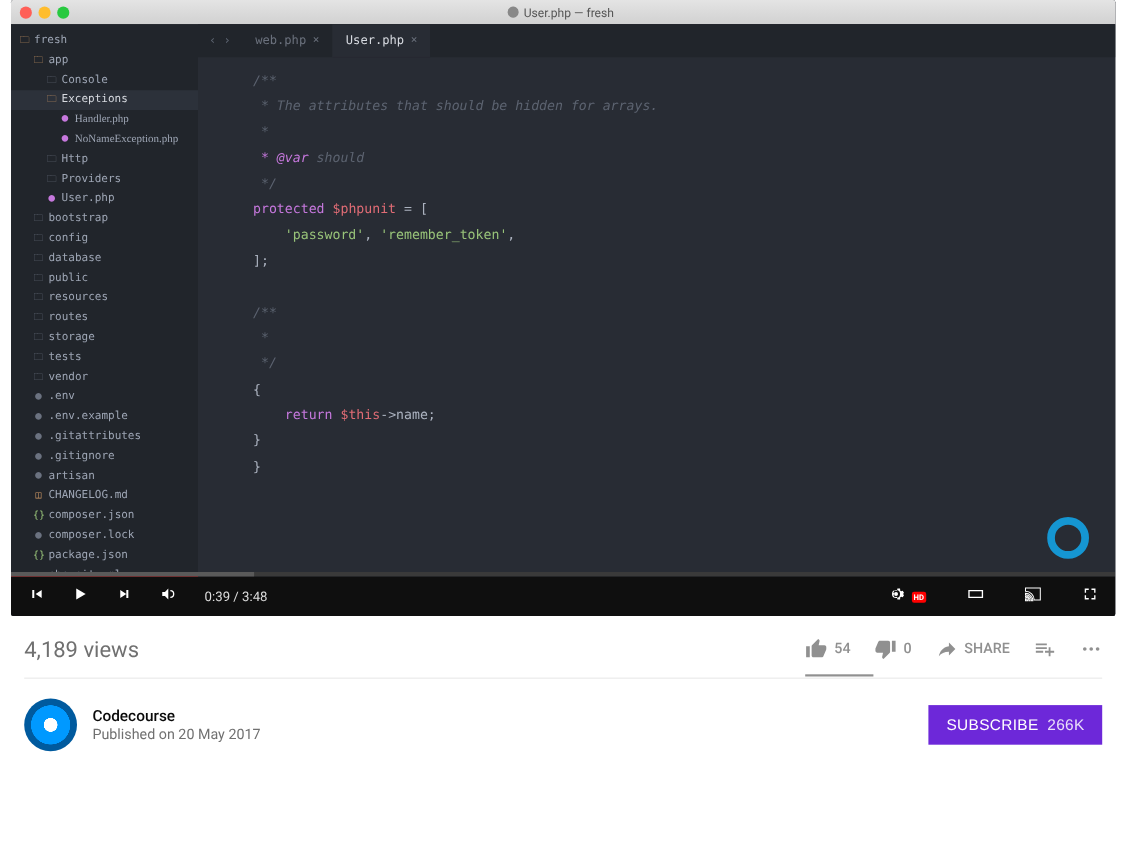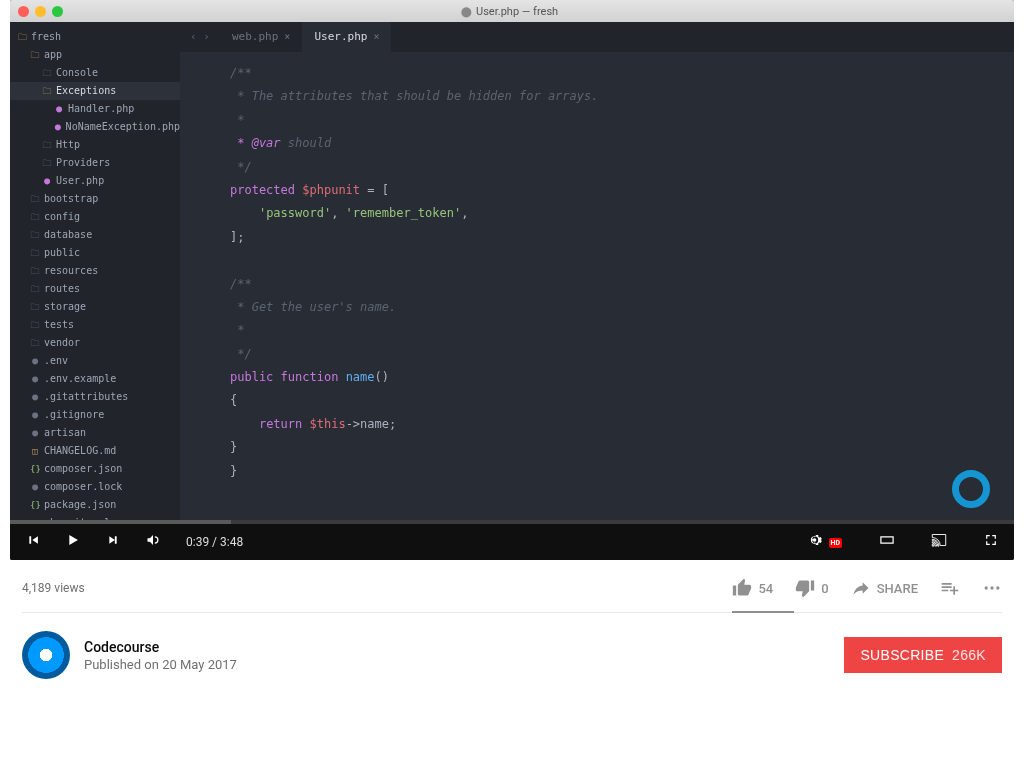--- a/index.html
+++ b/index.html
@@ -14,21 +14,21 @@
 
 .editor { display:flex; height:498px; font-family: 'Menlo','Consolas',monospace; font-size:11px; line-height:1.6;}
 .sidebar { width:170px; background:#21252b; color:#9da5b4; overflow:hidden; padding-top:6px;}
 .tree-item { padding:1px 0 1px 8px; white-space:nowrap; display:flex; align-items:center; gap:4px; font-size:10px;}
 .folder-icon { color:#6b7280; font-size:9px;}
 .folder-icon.open { color:#d19a66;}
 .file-icon { font-size:9px; width:10px; display:inline-block; text-align:center;}
 .tree-item.selected { background:#2c313a; color:#d7dae0;}
 .indent-1 { padding-left:20px;}
 .indent-2 { padding-left:32px;}
-.indent-3 { padding-left:44px;}
+.indent-3 { padding-left:44px;font-family:Liberation Serif, serif;}
 
 .main-editor { flex:1; background:#282c34; display:flex; flex-direction:column;}
 .tabs { height:30px; display:flex; align-items:stretch; background:#21252b; padding-left:40px;}
 .tab { padding:0 12px; display:flex; align-items:center; gap:6px; color:#6b717d; font-size:11px; border-bottom:1px solid transparent;}
 .tab.active { background:#282c34; color:#d7dae0; border-bottom:1px solid #282c34;}
 .tab-close { color:#6b717d; font-size:10px;}
 .nav-arrows { position:absolute; left:180px; top:28px; display:flex; gap:4px; color:#5c6370; font-size:11px;}
 
 .code { padding:10px 0 10px 50px; color:#abb2bf; font-size:12px; line-height:1.95;}
 .code .line { white-space:pre;}
@@ -52,33 +52,33 @@
 .controls { height:36px; background:#0f0f0f; display:flex; align-items:center; padding:0 12px; color:#fff;}
 .ctrl-left { display:flex; align-items:center; gap:18px;}
 .ctrl-right { display:flex; align-items:flex-start; gap:30px; margin-left:auto;}
 .ctrl-icon { font-size:18px; cursor:pointer;}
 .time { font-size:12px; color:#ddd; margin-left:4px;}
 .hd-badge { background:#ff0000; color:#fff; font-size:7px; font-weight:bold; padding:1px 2px; border-radius:2px; position:relative; top:-6px; left:-4px;}
 
 .video-info { padding:18px 22px 0;}
 .video-title { font-size:18px; font-weight:400; color:#0a0a0a; margin-bottom:12px;}
 .meta-row { display:flex; align-items:center; padding-bottom:14px; border-bottom:1px solid #e8e8e8;}
-.view-count { color:#707070; font-size:12px;}
+.view-count { color:#707070; font-size:20px;}
 .actions { margin-left:auto; display:flex; align-items:center; gap:22px; color:#909090;}
 .action { display:flex; align-items:center; gap:6px; font-size:13px; font-weight:500; cursor:pointer;}
 .action svg { width:20px; height:20px; fill:#909090;}
 .like-bar { position:relative;}
 .like-bar::after { content:''; position:absolute; bottom:-15px; left:0; width:62px; height:2px; background:#909090;}
 
 .channel-row { display:flex; align-items:center; padding:18px 22px;}
 .channel-avatar { width:48px; height:48px; border-radius:50%; background:radial-gradient(circle,#fff 0%,#fff 18%,#0099ff 19%,#0099ff 52%,#005a9e 53%); margin-right:14px;}
 .channel-info { display:flex; flex-direction:column;}
 .channel-name { font-size:14px; font-weight:500; color:#0a0a0a;}
 .publish-date { font-size:13px; color:#707070; margin-top:2px;}
-.subscribe-btn { margin-left:auto; background:#ef4444; color:#fff; padding:10px 16px; font-size:14px; font-weight:500; border:none; cursor:pointer; letter-spacing:0.3px;}
+.subscribe-btn { margin-left:auto; background:#6d28d9; color:#fff; padding:10px 16px; font-size:14px; font-weight:500; border:none; cursor:pointer; letter-spacing:0.3px;}
 .sub-count { margin-left:8px; opacity:0.85;}
 
 .svg-icon { width:22px; height:22px; fill:#fff; }
 </style>
 </head>
 <body>
 
 <div class="video-player">
   <div class="mac-titlebar">
     <div class="mac-dots">
@@ -228,24 +228,22 @@
 <div class="line"><span class="c-comment">/**</span></div>
 <div class="line"><span class="c-comment"> * The attributes that should be hidden for arrays.</span></div>
 <div class="line"><span class="c-comment"> *</span></div>
 <div class="line"><span class="c-annot"> * @var</span><span class="c-type"> should</span></div>
 <div class="line"><span class="c-comment"> */</span></div>
 <div class="line"><span class="c-keyword">protected</span> <span class="c-var">$phpunit</span><span class="c-punct"> = [</span></div>
 <div class="line">    <span class="c-string">'password'</span><span class="c-punct">, </span><span class="c-string">'remember_token'</span><span class="c-punct">,</span></div>
 <div class="line"><span class="c-punct">];</span></div>
 <div class="line"> </div>
 <div class="line"><span class="c-comment">/**</span></div>
-<div class="line"><span class="c-comment"> * Get the user's name.</span></div>
 <div class="line"><span class="c-comment"> *</span></div>
 <div class="line"><span class="c-comment"> */</span></div>
-<div class="line"><span class="c-keyword">public</span> <span class="c-keyword">function</span> <span class="c-func">name</span><span class="c-punct">()</span></div>
 <div class="line"><span class="c-punct">{</span></div>
 <div class="line">    <span class="c-keyword">return</span> <span class="c-this">$this</span><span class="c-punct">-&gt;name;</span></div>
 <div class="line"><span class="c-punct">}</span></div>
 <div class="line"><span class="c-punct">}</span></div>
       </div>
     </div>
   </div>
 
   <div class="watermark">
     <div class="watermark-ring"></div>

